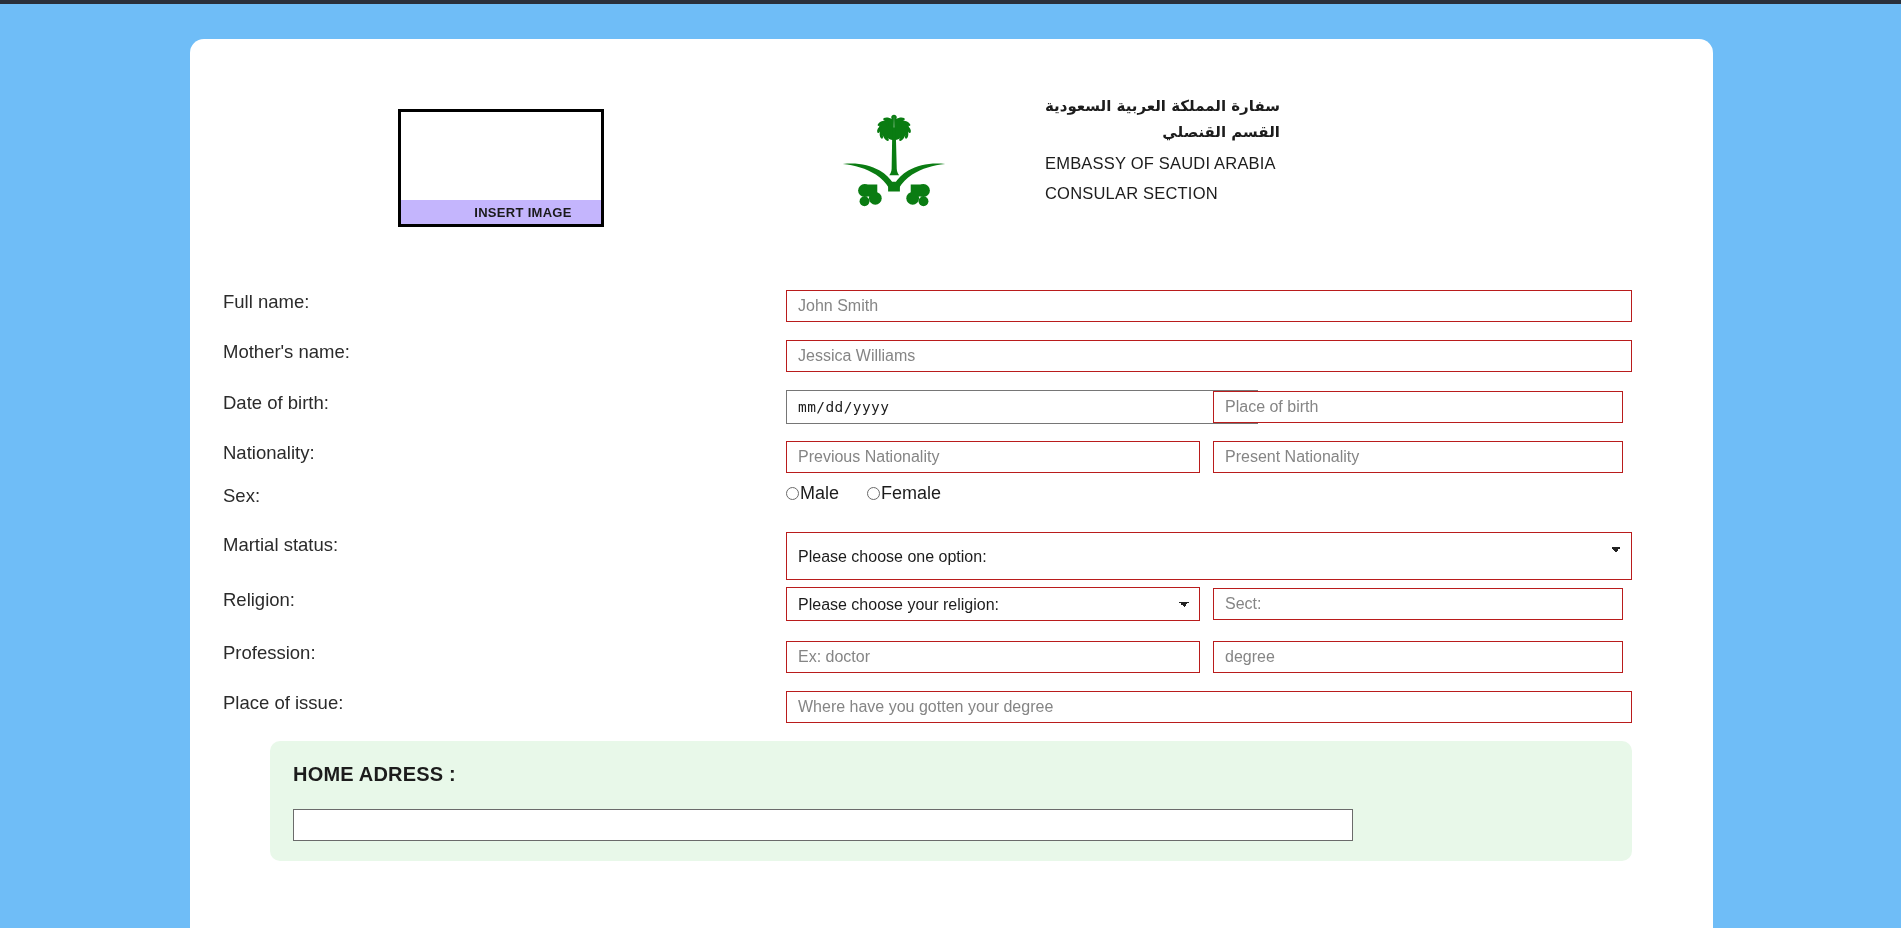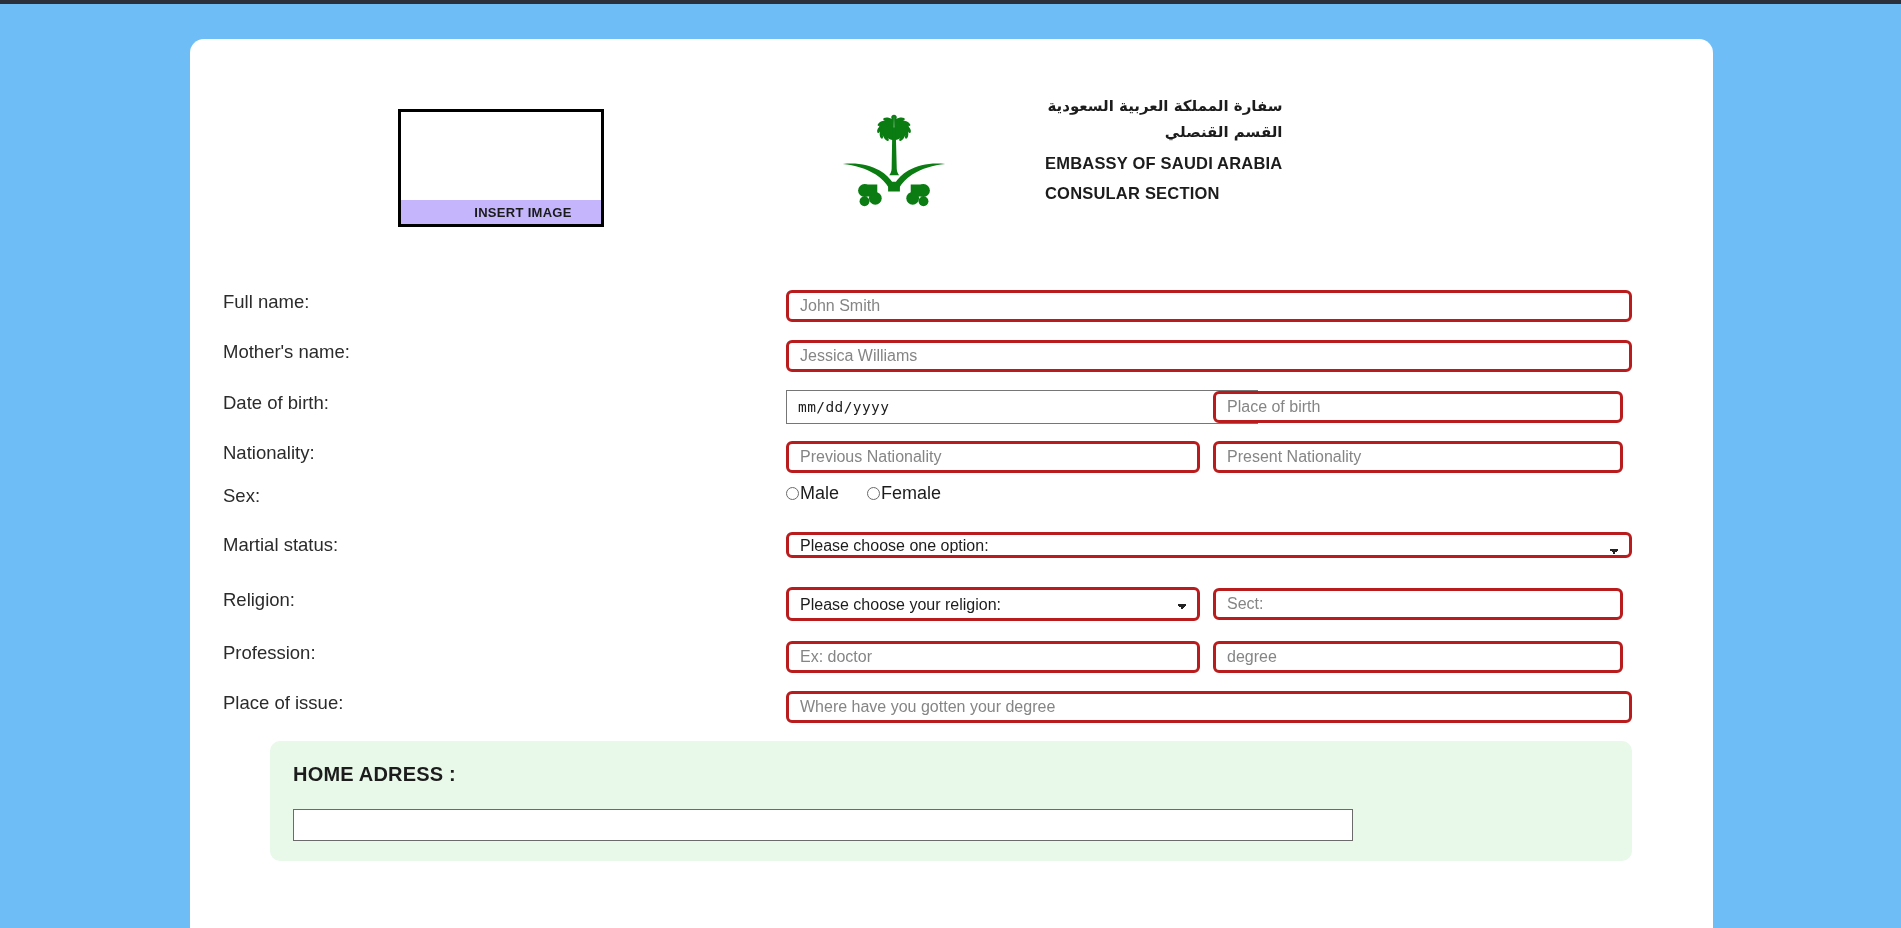--- a/index.html
+++ b/index.html
@@ -87,21 +87,21 @@
     direction: rtl;
     text-align: right;
     font-weight: bold;
     margin-bottom: 11px;
     font-family: "DejaVu Sans", sans-serif;
   }
   .org-ar.second { margin-bottom: 15px; }
   .org-en {
     color: #1c1c1c;
     font-size: 16.5px;
-    font-weight: bold;
+    font-weight: normal;
     letter-spacing: 0.2px;
     margin-bottom: 13px;
   }
 
   
   .form-area {
     position: absolute;
     top: 230px; left: 0; right: 0; bottom: 0;
   }
   .row {
@@ -114,28 +114,28 @@
     left: 33px;
     top: 0;
     font-size: 18.5px;
     color: #2b2b2b;
     font-weight: 400;
     white-space: nowrap;
   }
 
   .fld {
     position: absolute;
-    border: 3px solid #b91c1c;
+    border: 1px solid #b91c1c;
     background: #ffffff;
     height: 32px;
     font-size: 16px;
     font-family: "Liberation Sans", sans-serif;
     color: #1c1c1c;
     padding: 2px 11px;
-    border-radius: 6px;
+    border-radius: 0;
     outline: none;
   }
   .fld::placeholder { color: #858585; opacity: 1; }
 
   .full   { left: 596px; width: 846px; }
   .half-l { left: 596px; width: 414px; }
   .half-r { left: 1023px; width: 410px; }
 
   select.fld {
     -webkit-appearance: none;
@@ -143,21 +143,21 @@
     padding-right: 26px;
     background-image:
       linear-gradient(45deg, transparent 50%, #222 50%),
       linear-gradient(135deg, #222 50%, transparent 50%);
     background-position:
       calc(100% - 15px) 14px,
       calc(100% - 10px) 14px;
     background-size: 5px 5px, 5px 5px;
     background-repeat: no-repeat;
   }
-  select.full { height: 26px; }
+  select.full { height: 48px; }
 
   .date-wrap {
     position: absolute;
     left: 596px; width: 472px; height: 34px;
     border: 1px solid #767676;
     background: #fff;
     display: flex;
     align-items: center;
     padding: 0 9px 0 11px;
   }

